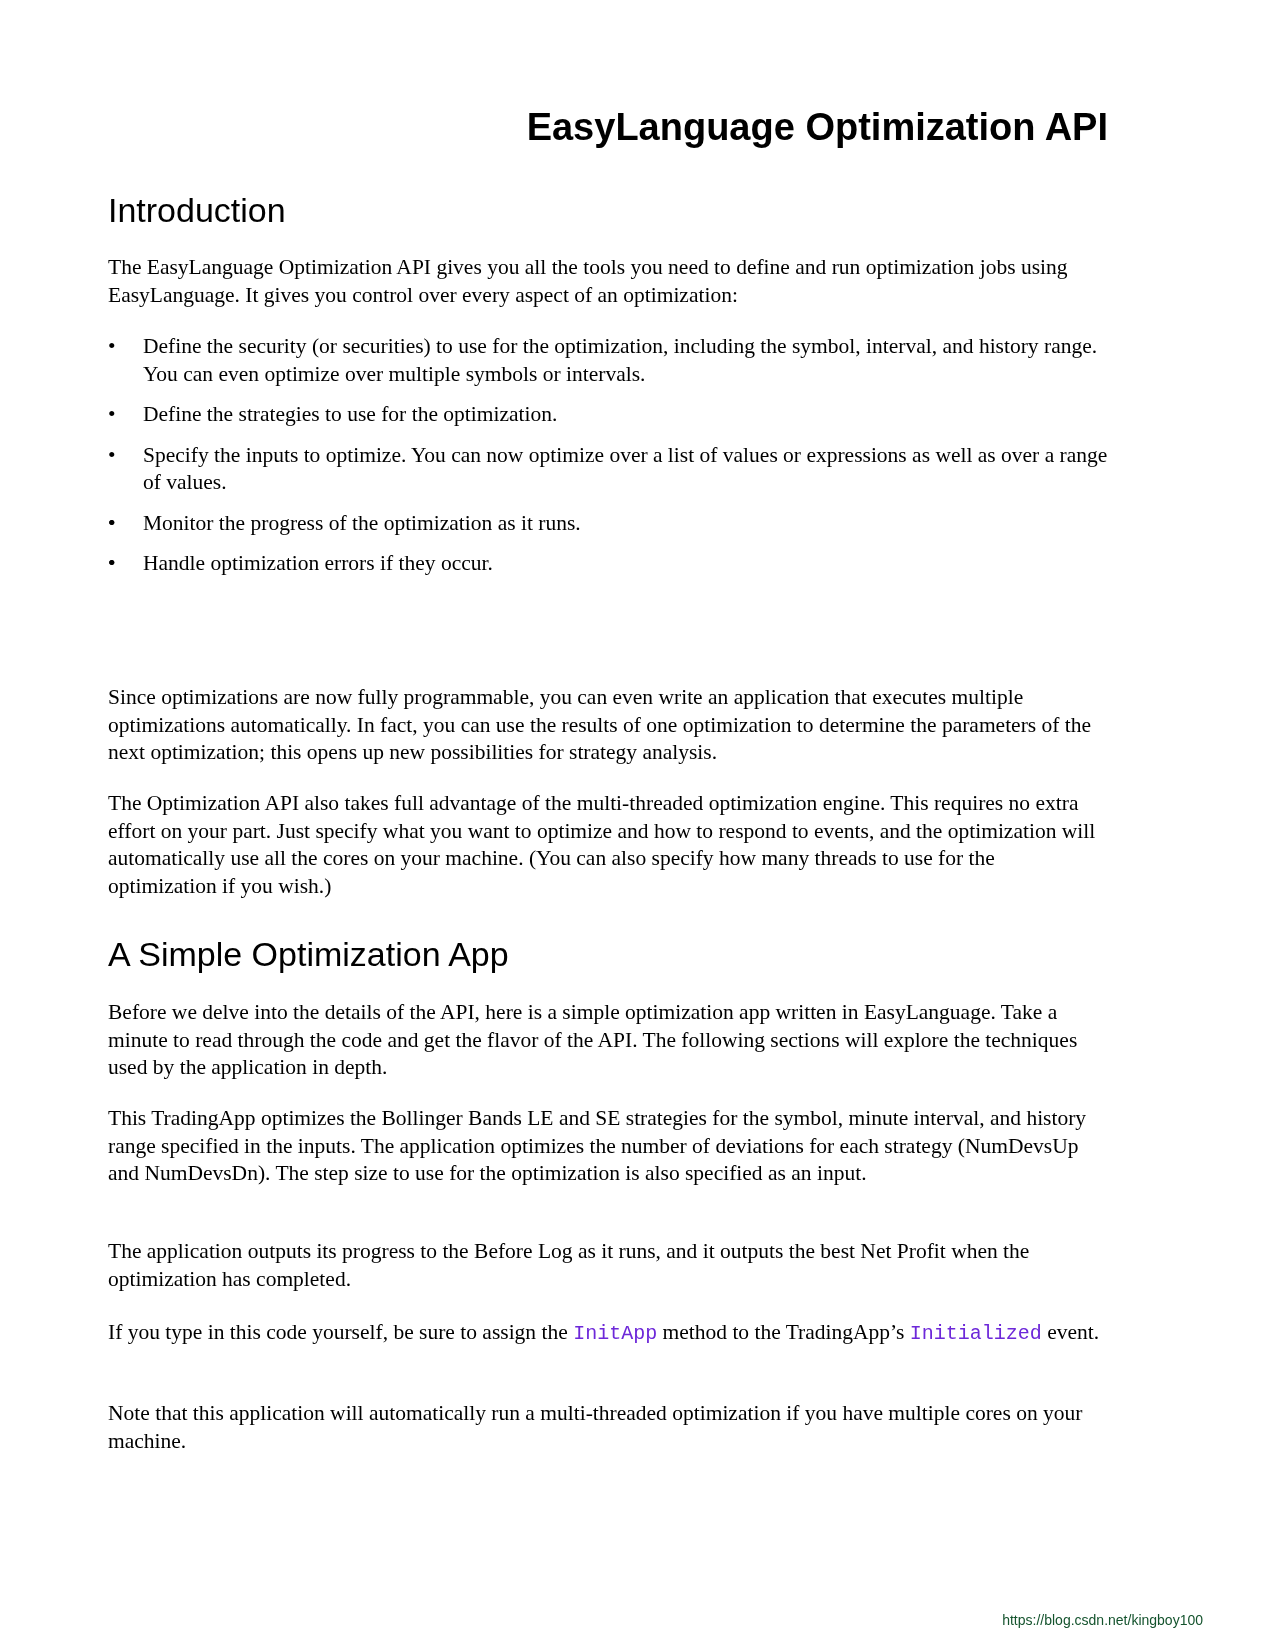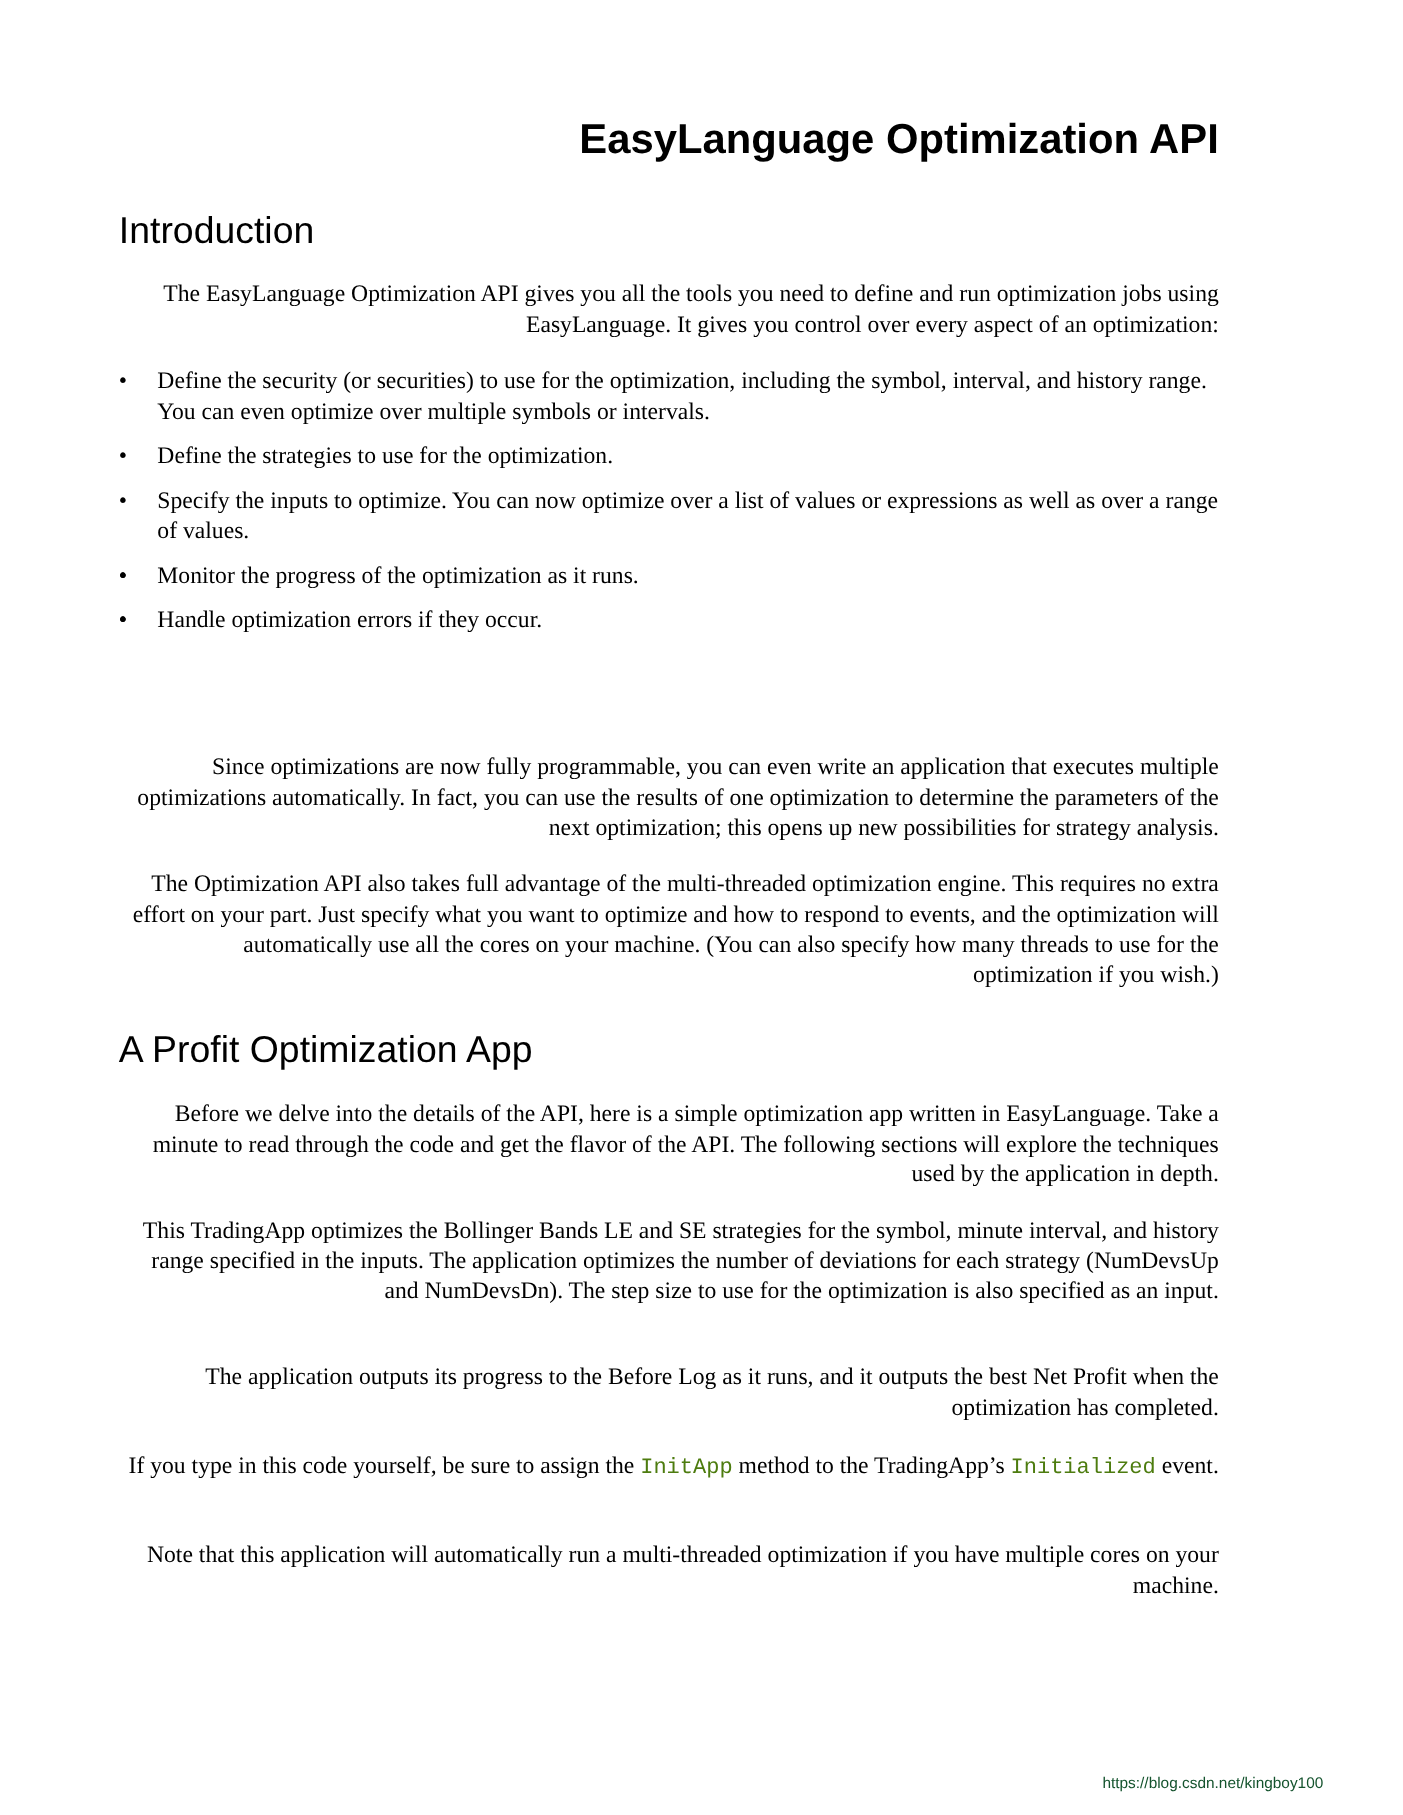--- a/index.html
+++ b/index.html
@@ -8,29 +8,29 @@
     .title {
       position: absolute; top: 108px; left: 0; width: 1000px; text-align: right;
       font-family: "Liberation Sans", sans-serif; font-weight: bold; font-size: 38px; margin: 0; line-height: 1;
     }
     h2 {
       position: absolute; left: 0; margin: 0;
       font-family: "Liberation Sans", sans-serif; font-weight: normal; font-size: 34px; line-height: 1;
     }
     .p {
       position: absolute; left: 0; width: 1000px; margin: 0;
-      font-family: "Liberation Serif", serif; font-size: 21.5px; line-height: 27.5px; text-align: right;
+      font-family: "Liberation Serif", serif; font-size: 21.5px; line-height: 27.5px;
     }
     .bullets { position: absolute; left: 0; top: 333px; width: 1000px; margin: 0; padding: 0; list-style: none; }
     .bullets li {
       position: relative; padding-left: 35px; margin-bottom: 13px;
       font-family: "Liberation Serif", serif; font-size: 21.5px; line-height: 27.5px;
     }
     .bullets li .dot { position: absolute; left: 0; top: 0; }
-    code { font-family: "Liberation Mono", monospace; font-size: 20px; color: #4d7c0f; }
+    code { font-family: "Liberation Mono", monospace; font-size: 20px; color: #6d28d9; }
     .watermark {
       position: absolute; right: 72px; top: 1612px;
       font-family: "Liberation Sans", sans-serif; font-size: 14px; color: #14532d;
     }
   </style>
 </head>
 <body>
 
 <div class="page">
   <h1 class="title">EasyLanguage Optimization API</h1>
@@ -45,21 +45,21 @@
     <li><span class="dot">•</span><span>Specify the inputs to optimize. You can now optimize over a list of values or expressions as well as over a range of values.</span></li>
     <li><span class="dot">•</span></li>
     <li><span class="dot">•</span><span>Monitor the progress of the optimization as it runs.</span></li>
     <li><span class="dot">•</span></li>
     <li><span class="dot">•</span><span>Handle optimization errors if they occur.</span></li>
   </ul>
 
   <p class="p" style="top:684px;">Since optimizations are now fully programmable, you can even write an application that executes multiple optimizations automatically. In fact, you can use the results of one optimization to determine the parameters of the next optimization; this opens up new possibilities for strategy analysis.</p>
   <p class="p" style="top:790px;">The Optimization API also takes full advantage of the multi-threaded optimization engine. This requires no extra effort on your part. Just specify what you want to optimize and how to respond to events, and the optimization will automatically use all the cores on your machine. (You can also specify how many threads to use for the optimization if you wish.)</p>
 
-  <h2 style="top:937px;">A Profit Optimization App</h2>
+  <h2 style="top:937px;">A Simple Optimization App</h2>
 
   <p class="p" style="top:999px;">Before we delve into the details of the API, here is a simple optimization app written in EasyLanguage. Take a minute to read through the code and get the flavor of the API. The following sections will explore the techniques used by the application in depth.</p>
   <p class="p" style="top:1105px;">This TradingApp optimizes the Bollinger Bands LE and SE strategies for the symbol, minute interval, and history range specified in the inputs. The application optimizes the number of deviations for each strategy (NumDevsUp and NumDevsDn). The step size to use for the optimization is also specified as an input.</p>
   <p class="p" style="top:1238px;">The application outputs its progress to the Before Log as it runs, and it outputs the best Net Profit when the optimization has completed.</p>
 
   <p class="p" style="top:1319px;"><span>If you type in this code yourself, be sure to assign the </span><code>InitApp</code><span> method to the TradingApp’s </span><code>Initialized</code><span> event.</span></p>
 
   <p class="p" style="top:1400px;">Note that this application will automatically run a multi-threaded optimization if you have multiple cores on your machine.</p>
 </div>
 

